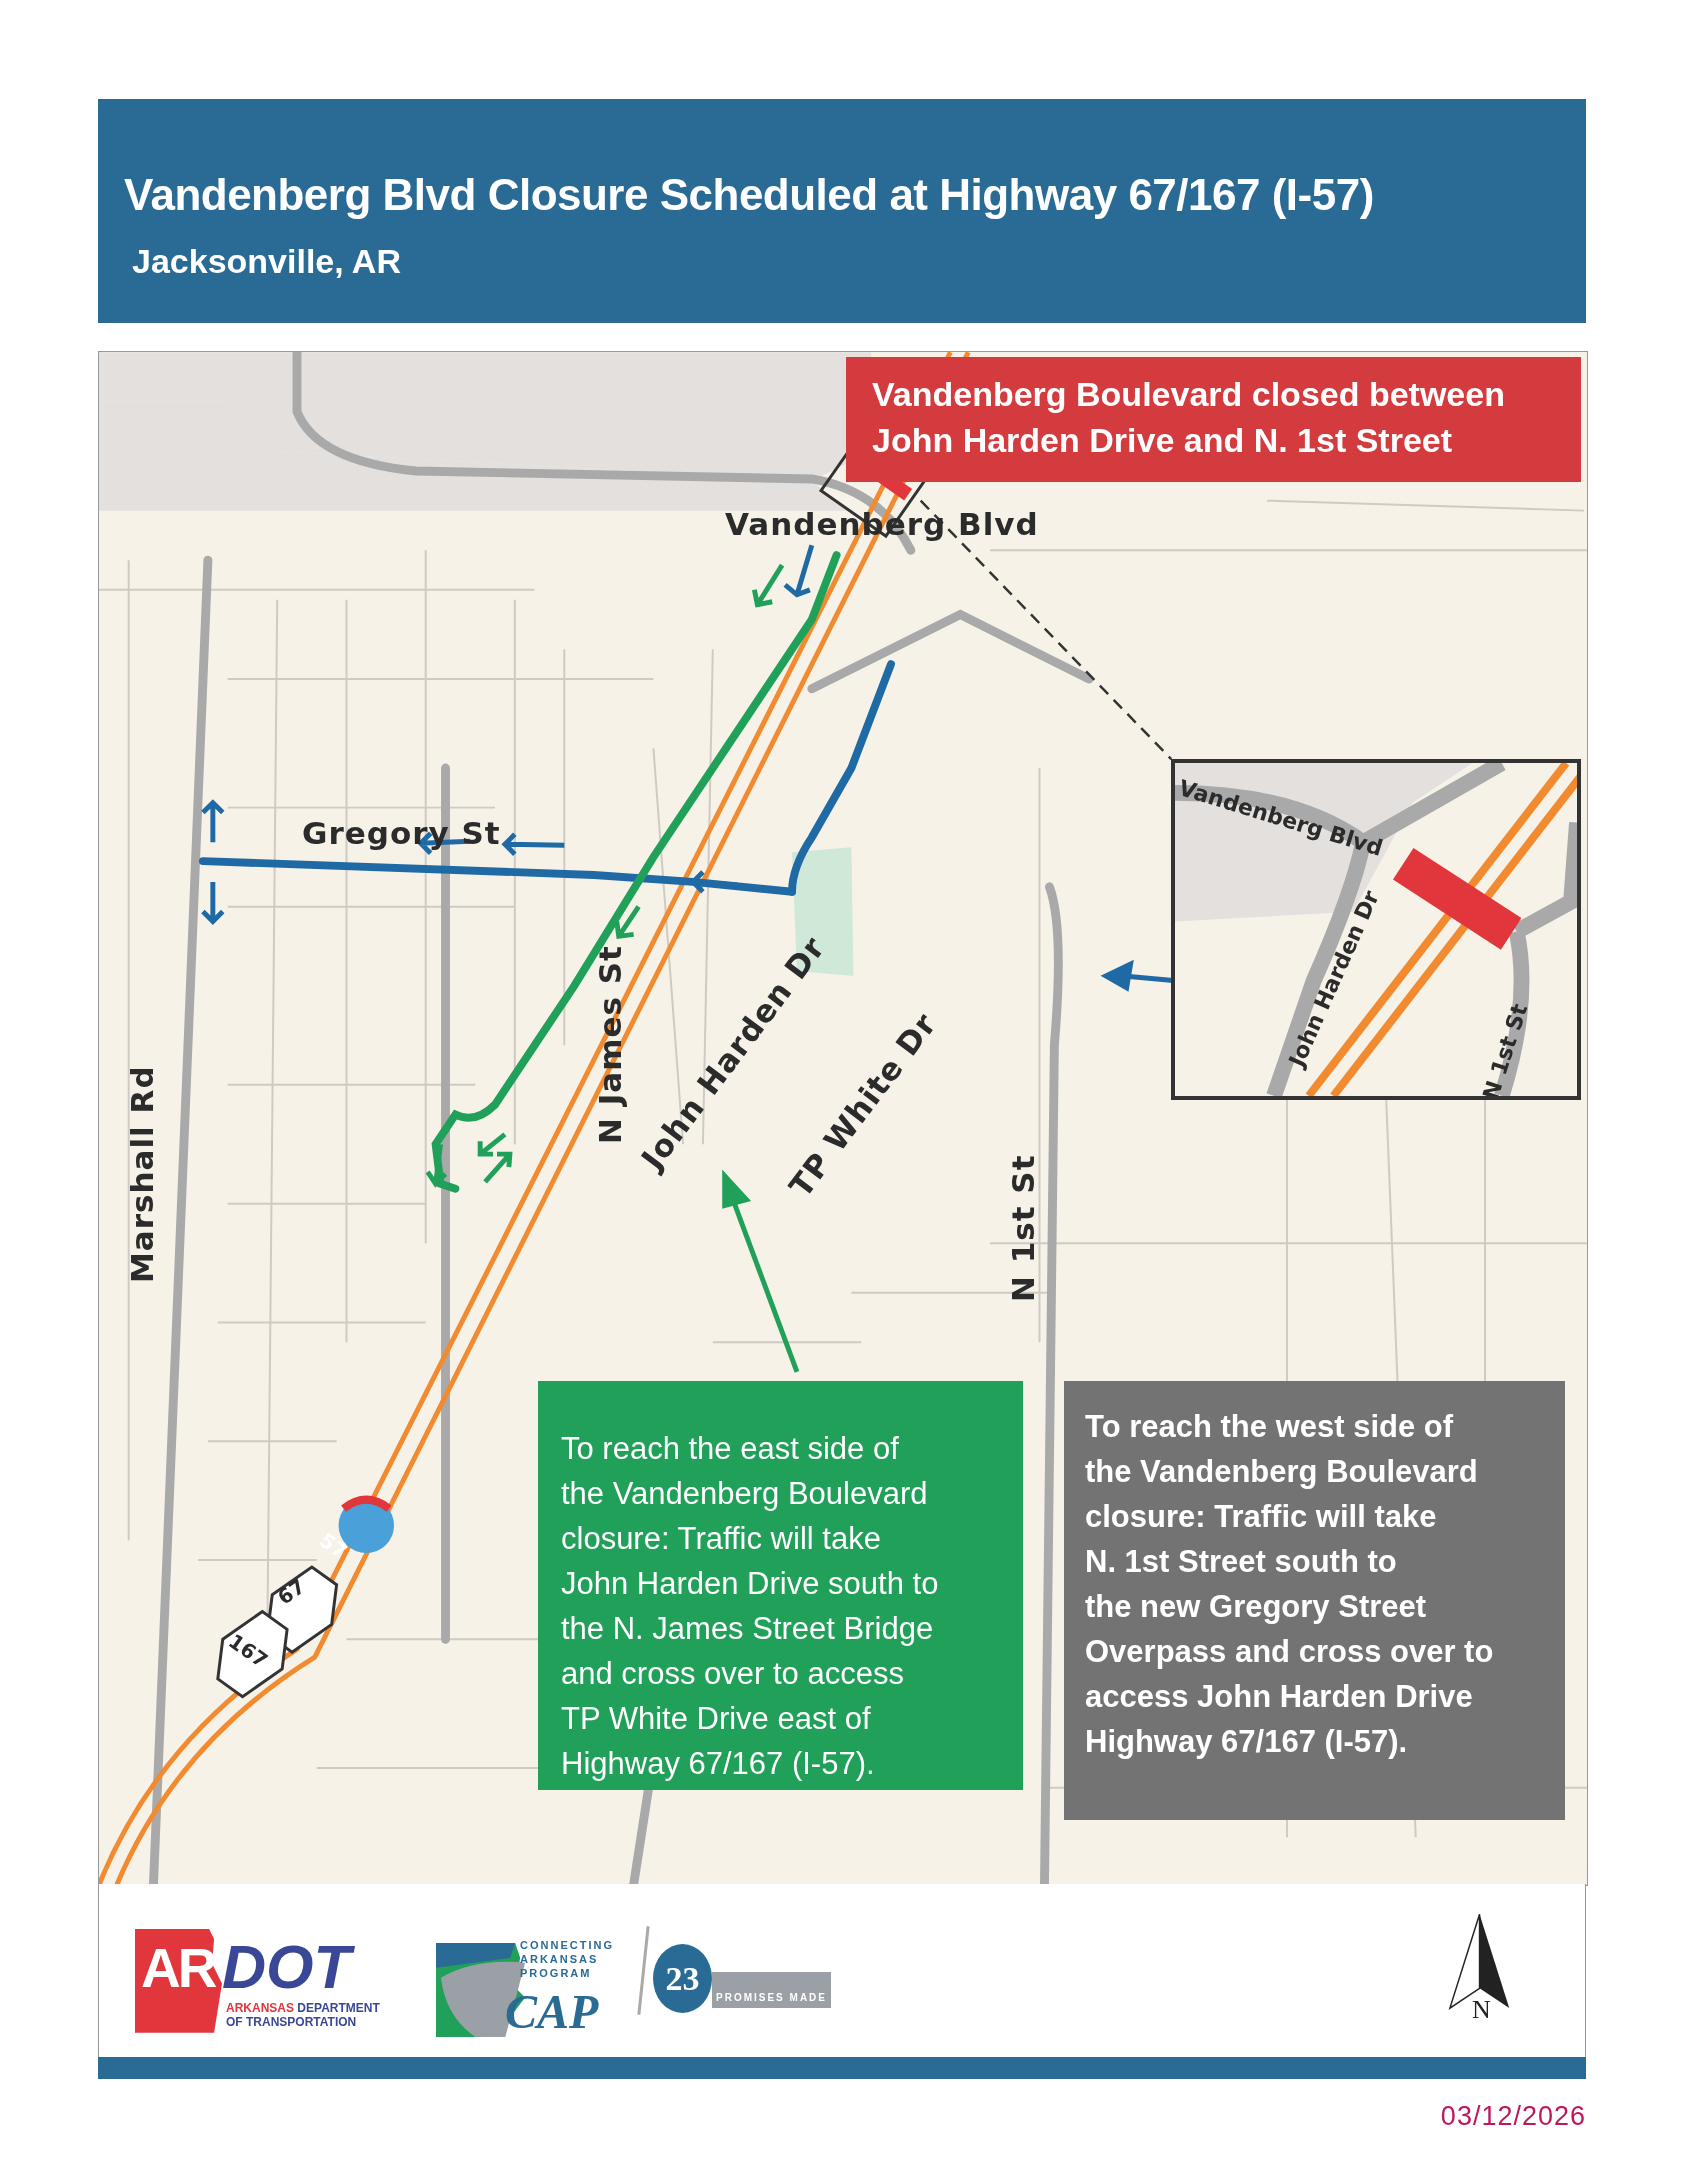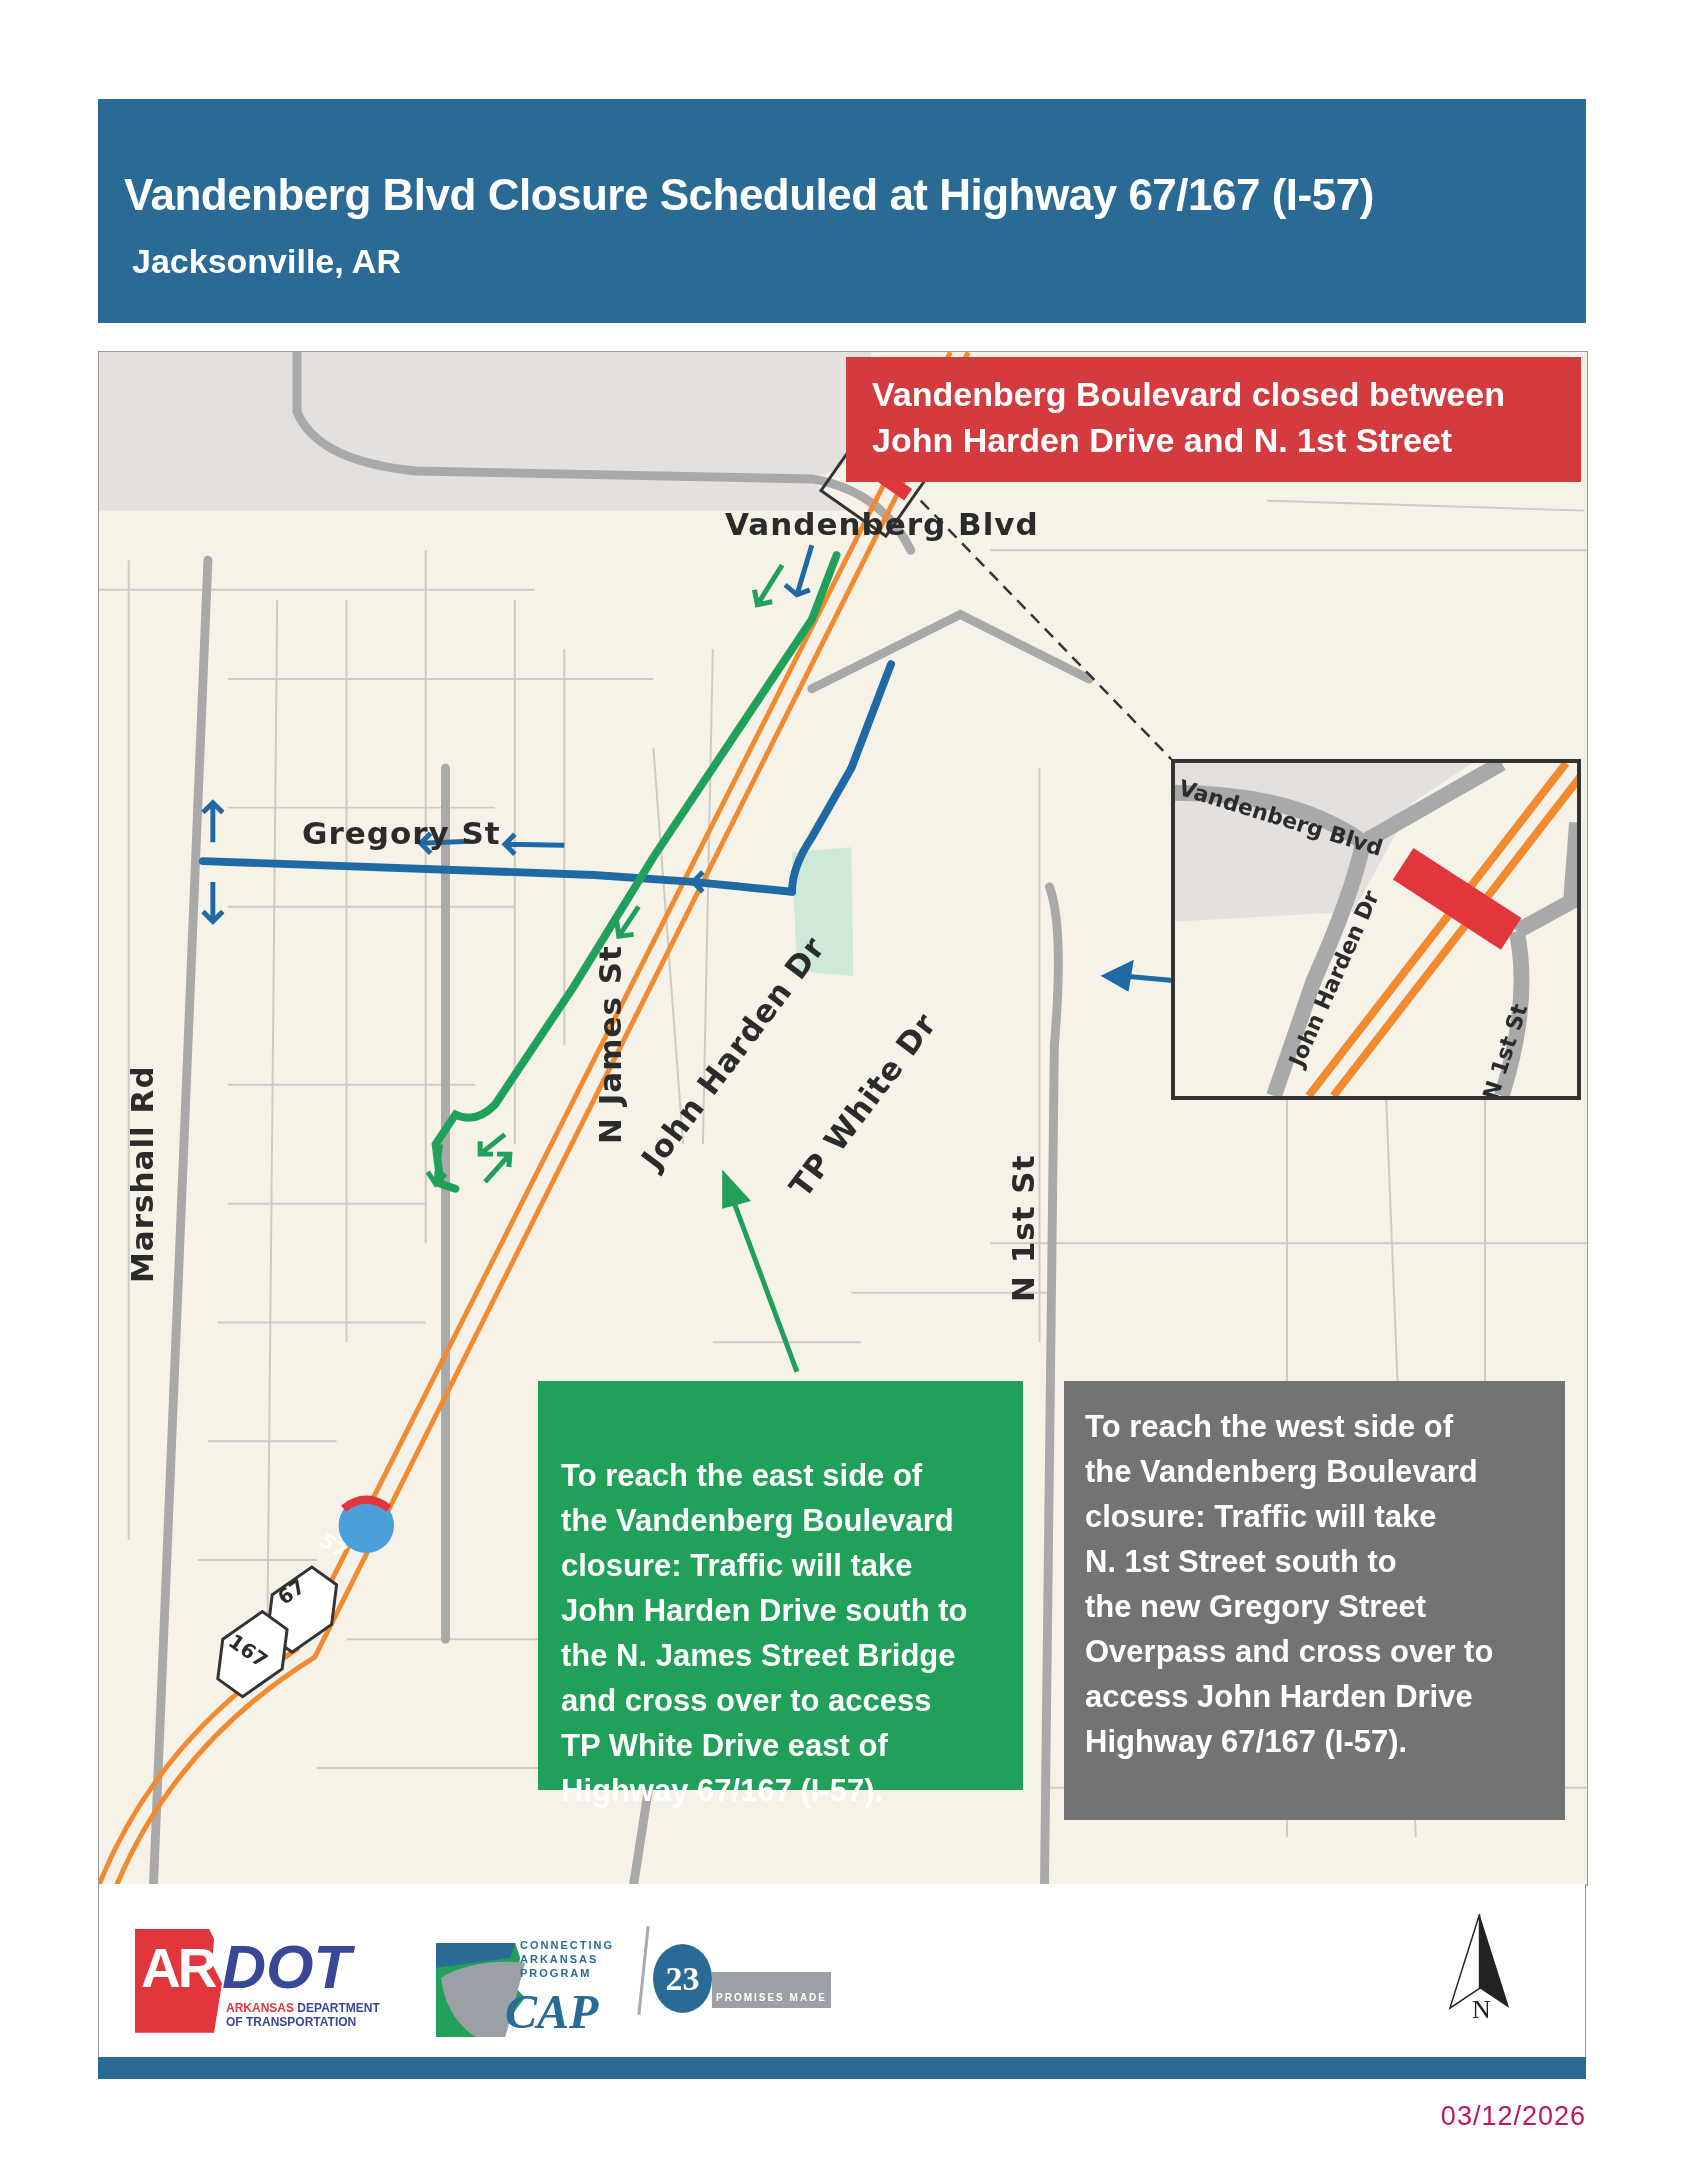--- a/index.html
+++ b/index.html
@@ -4,21 +4,21 @@
 <style>
   html, body { margin:0; padding:0; background:#ffffff; }
   body { width:1683px; height:2178px; position:relative; font-family:"Liberation Sans", sans-serif; overflow:hidden; }
   .header { position:absolute; left:98px; top:99px; width:1488px; height:224px; background:#2a6b96; color:#fff; }
   .header .title { position:absolute; left:26px; top:71px; font-size:44px; font-weight:bold; letter-spacing:-0.5px; font-family:"Liberation Sans", sans-serif; }
   .header .subtitle { position:absolute; left:34px; top:143px; font-size:34px; font-weight:bold; }
   .map { position:absolute; left:98px; top:351px; width:1488px; height:1533px; background:#f6f2e8; border:1px solid #999; overflow:hidden; }
   .map svg { position:absolute; left:0; top:0; }
   .label { position:absolute; color:#2b2b2b; font-weight:bold; font-family:"DejaVu Sans", sans-serif; white-space:nowrap; transform-origin:left top; }
   .callout-red { position:absolute; left:747px; top:5px; width:735px; height:125px; background:#d33b3e; color:#fff; font-weight:bold; font-size:34px; line-height:46px; padding:14px 7px 0 26px; box-sizing:border-box; }
-  .callout-green { position:absolute; left:439px; top:1029px; width:485px; height:409px; background:#21a05a; color:#fff; font-weight:bold; font-size:31px; line-height:45px; padding:72px 0 0 23px; box-sizing:border-box; }
+  .callout-green { position:absolute; left:439px; top:1029px; width:485px; height:409px; background:#21a05a; color:#fff; font-weight:normal; font-size:31px; line-height:45px; padding:45px 0 0 23px; box-sizing:border-box; }
   .callout-blue { position:absolute; left:965px; top:1029px; width:501px; height:439px; background:#737373; color:#fff; font-weight:bold; font-size:31px; line-height:45px; padding:23px 0 0 21px; box-sizing:border-box; }
   .callout-green div, .callout-blue div, .callout-red div { white-space:nowrap; }
   .inset { position:absolute; left:1072px; top:407px; width:410px; height:341px; border:4px solid #333; background:#f6f2e8; box-sizing:border-box; overflow:hidden; }
   .footer { position:absolute; left:98px; top:1884px; width:1488px; height:173px; background:#fff; border-left:1px solid #999; border-right:1px solid #999; box-sizing:border-box; }
   .footer-bar { position:absolute; left:98px; top:2057px; width:1488px; height:22px; background:#2a6b96; }
   .date { position:absolute; right:97px; top:2101px; font-size:27px; color:#be185d; letter-spacing:1px; }
   .logo-ar { position:absolute; left:36px; top:40px; width:257px; height:109px; }
   .logo-cap { position:absolute; left:337px; top:54px; width:198px; height:109px; }
   .logo-31 { position:absolute; left:554px; top:50px; width:198px; height:89px; }
   .north { position:absolute; left:1341px; top:30px; width:89px; height:119px; }

